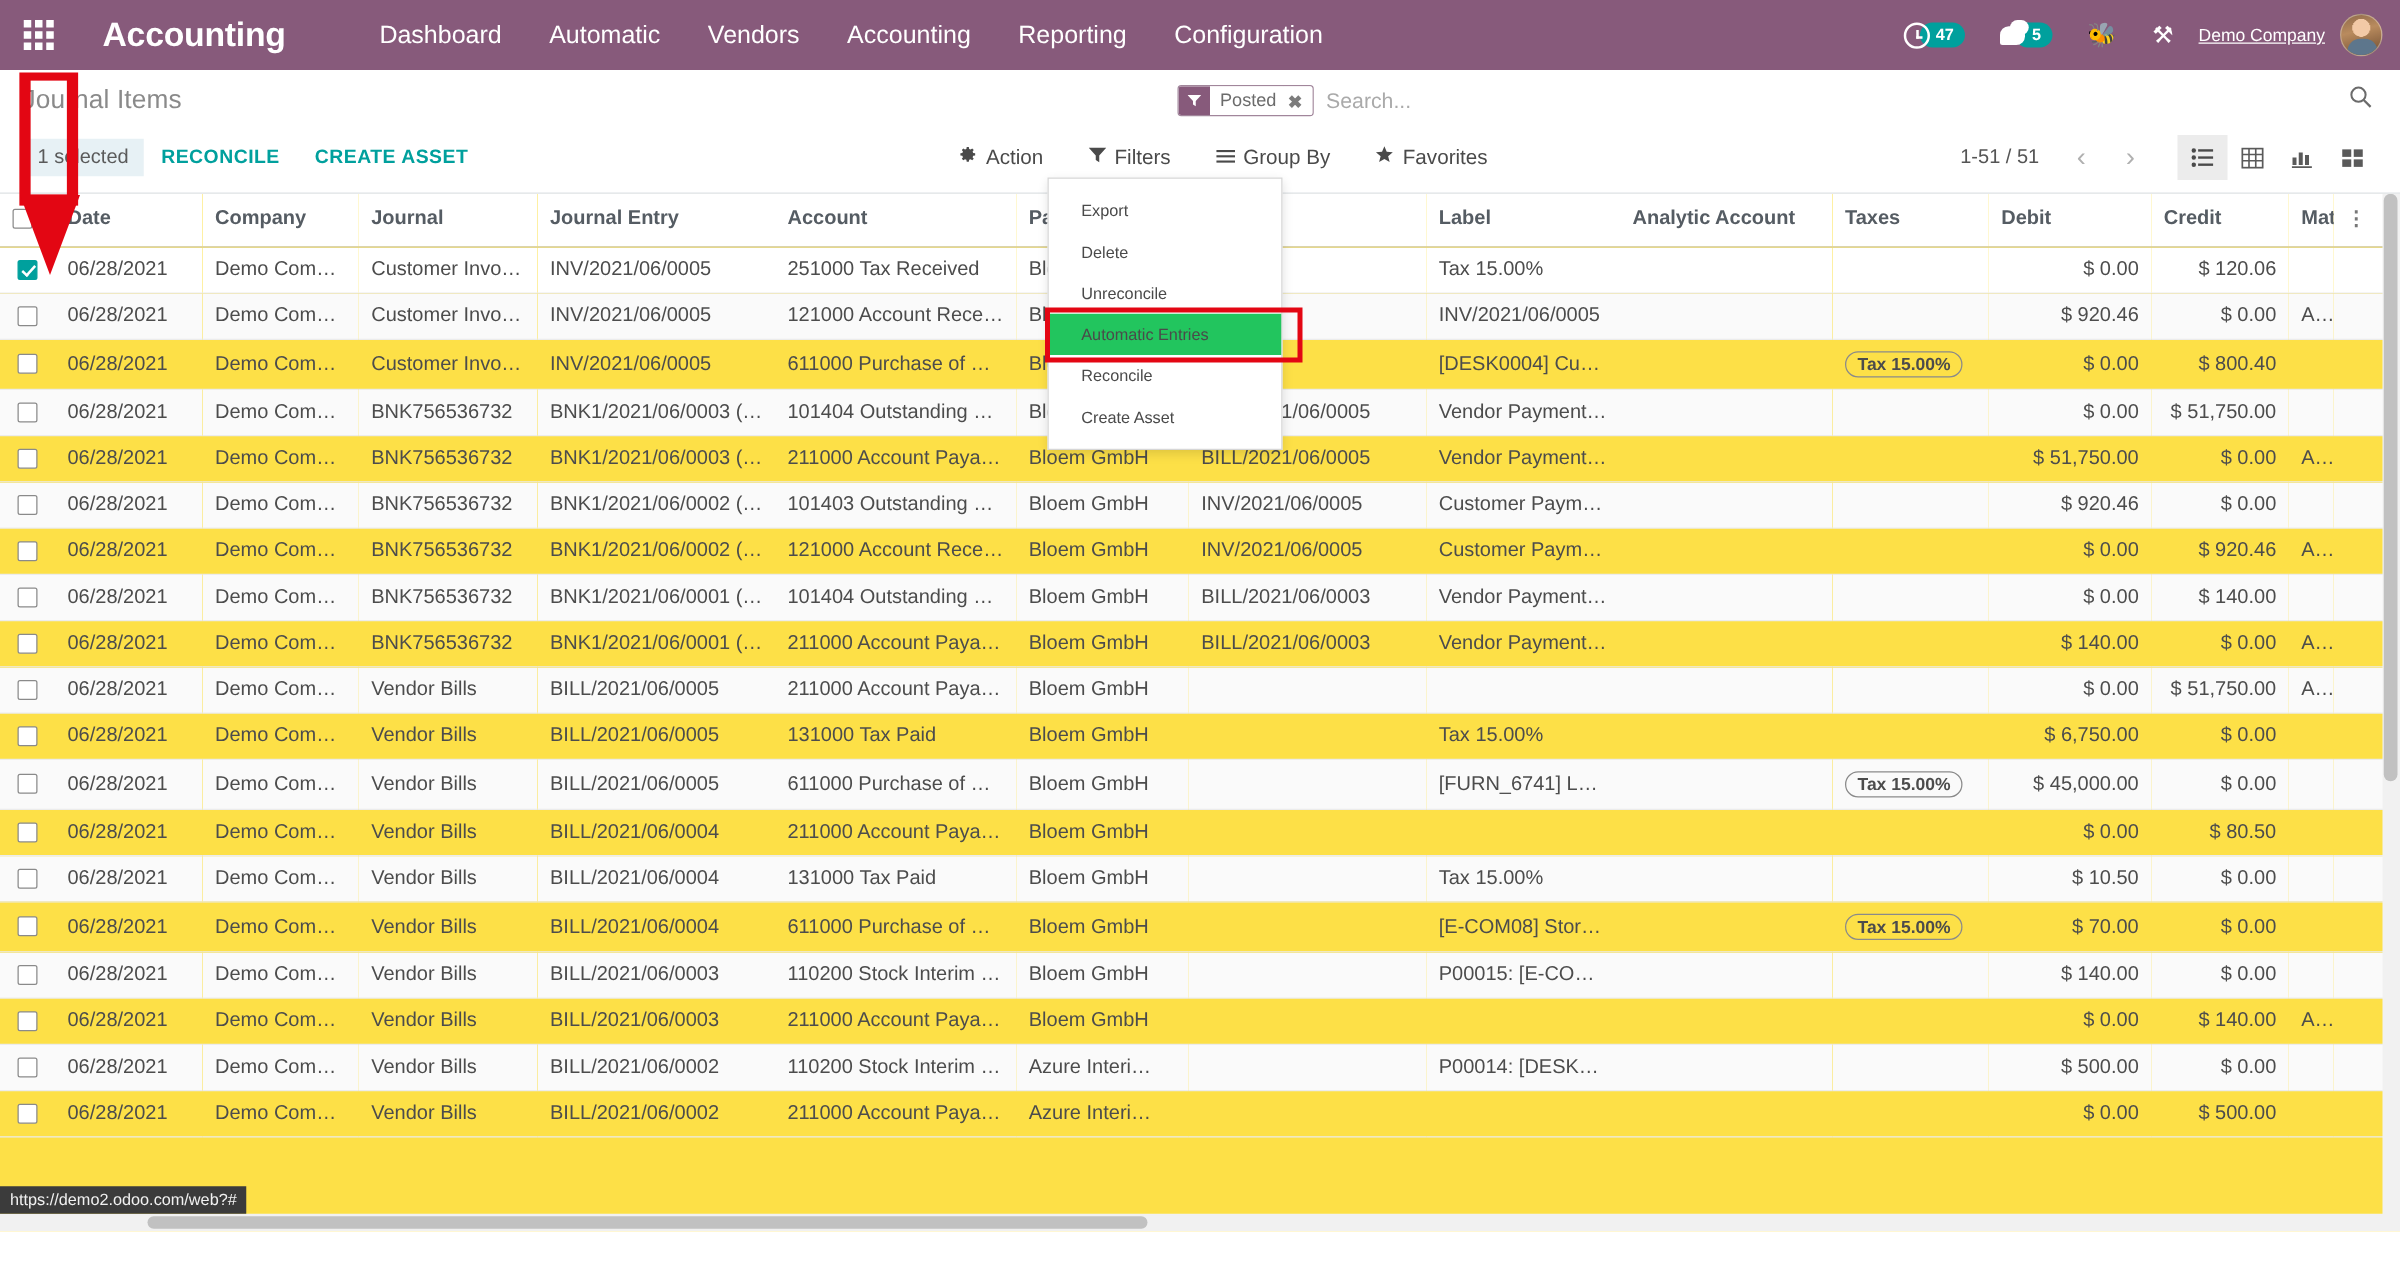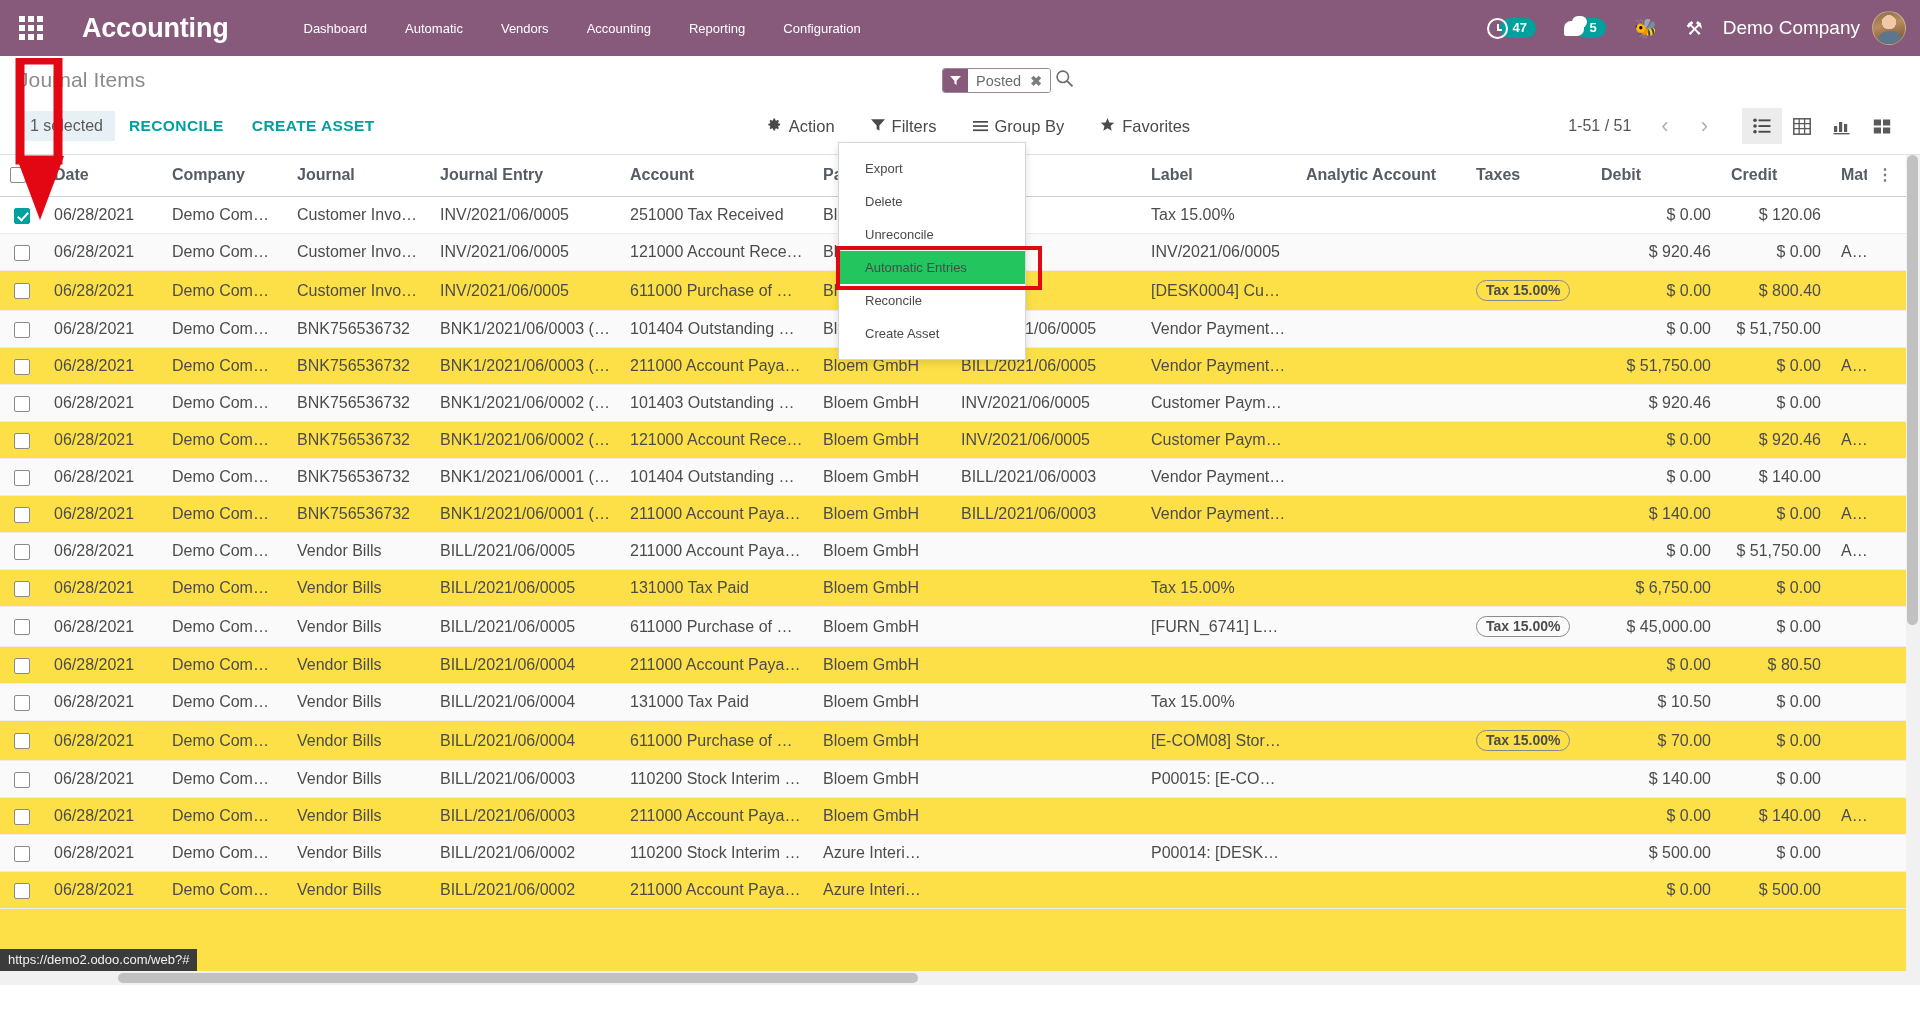--- a/index.html
+++ b/index.html
@@ -36,21 +36,21 @@
   .brand {
     font-size: 27px;
     font-weight: bold;
     letter-spacing: -0.2px;
     margin-left: 20px;
     margin-right: 56px;
     white-space: nowrap;
   }
   .menu { display: flex; align-items: center; gap: 0; }
   .menu-item {
-    font-size: 13px;
+    font-size: 20px;
     padding: 17px 19px;
     color: #ffffff;
     white-space: nowrap;
     cursor: pointer;
     text-align: center;
   }
   .nav-right {
     margin-left: auto;
     display: flex;
     align-items: center;
@@ -97,21 +97,21 @@
     border-radius: 7px 7px 7px 2px;
     position: relative;
     z-index: 2;
   }
   .chat-ic::before {
     content: ""; position: absolute;
     left: 8px; top: -5px; width: 15px; height: 12px;
     background: #fff; border-radius: 6px 6px 6px 2px;
   }
   .ic-glyph { font-size: 19px; color: #fff; line-height: 1; }
-  .company-name { font-size: 19px; padding: 0 12px 0 6px; white-space: nowrap; }
+  .company-name { font-size: 14px; padding: 0 12px 0 6px; white-space: nowrap; text-decoration: underline; }
   .avatar {
     width: 34px; height: 34px; border-radius: 50%;
     background: radial-gradient(circle at 50% 32%, #f2c9a6 0 26%, transparent 27%),
                 linear-gradient(165deg,#8e6a4a 0%, #b98b5e 40%, #6d4b30 100%);
     border: 1px solid rgba(255,255,255,0.35);
     position: relative; overflow: hidden;
   }
   .avatar::after {
     content:""; position:absolute; left:5px; bottom:0; width:24px; height:13px;
     background:#5d768c; border-radius:10px 10px 0 0;
@@ -449,20 +449,21 @@
     <div class="searchview">
       <div class="facet">
         <span class="facet-ic">
           <svg width="11" height="11" viewBox="0 0 12 12">
               <polygon points="0,1 12,1 7.2,6.4 7.2,11 4.8,9.4 4.8,6.4" fill="#ffffff"></polygon>
             </svg>
         </span>
         <span class="facet-label">Posted</span>
         <span class="facet-x">✖</span>
       </div>
+      <input class="search-input" value="" placeholder="Search..." style="">
       <span class="search-mag">
         <svg width="19" height="19" viewBox="0 0 20 20">
             <circle cx="8.2" cy="8.2" r="6" fill="none" stroke="#6b6b6b" stroke-width="1.7"></circle>
             <line x1="12.6" y1="12.6" x2="18.4" y2="18.4" stroke="#6b6b6b" stroke-width="1.9"></line>
           </svg>
       </span>
     </div>
   </div>
 
   <div class="cp-row2">

